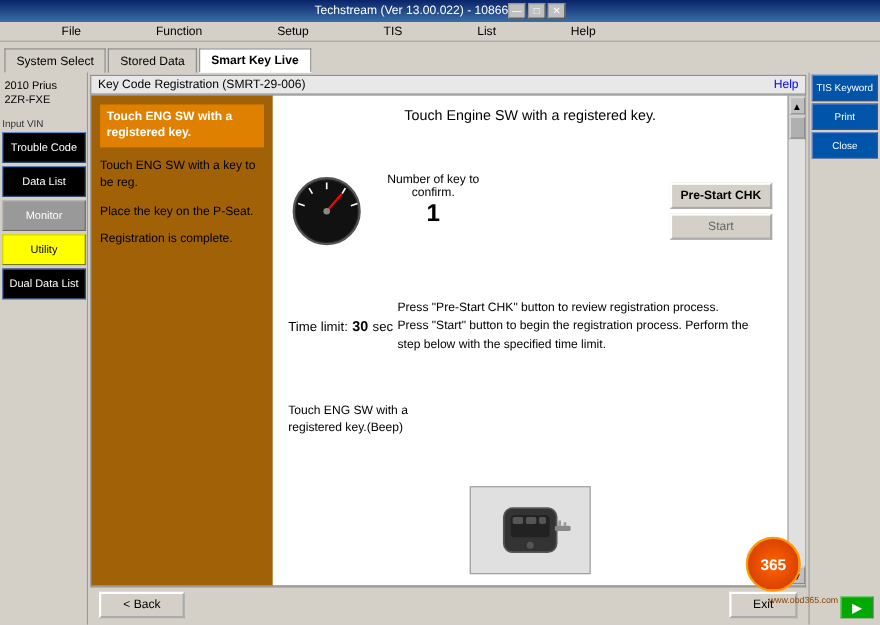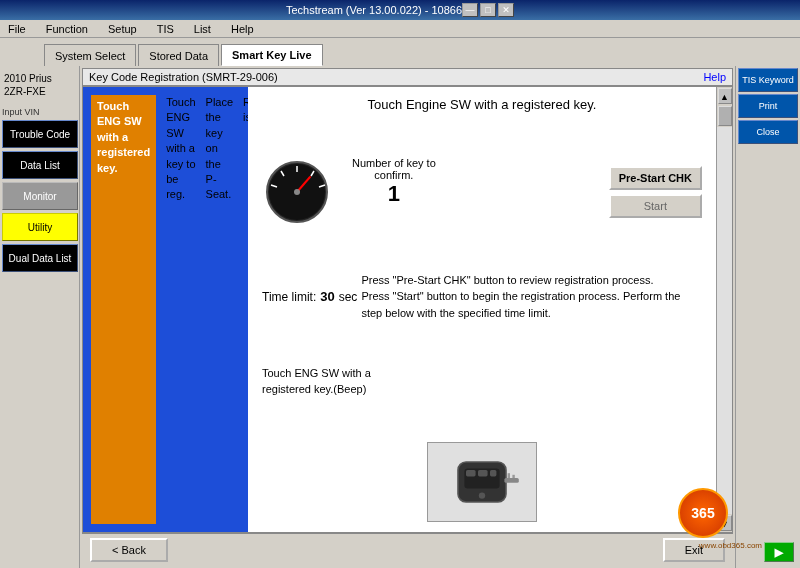--- a/index.html
+++ b/index.html
@@ -30,31 +30,30 @@
     .menu-bar {
       background: #d4d0c8;
       height: 18px;
       display: flex;
       align-items: center;
       padding: 0 4px;
       gap: 12px;
       border-bottom: 1px solid #999;
       font-size: 11px;
     }
-    .menu-item { cursor: pointer; padding: 0 4px; }
+    .menu-item { cursor: pointer; padding: 0 4px; margin-left: 48px; }
 
     
     .tab-bar {
       background: #d4d0c8;
       display: flex;
       align-items: flex-end;
       padding: 4px 0 0 4px;
       gap: 2px;
       height: 28px;
-      margin-left: 40px;
     }
     .tab {
       padding: 3px 10px;
       background: #d4d0c8;
       border: 1px solid #888;
       border-bottom: none;
       cursor: pointer;
       font-size: 11px;
       height: 22px;
       display: flex; align-items: center;
@@ -135,24 +134,24 @@
     }
     .dialog-help {
       color: blue;
       cursor: pointer;
       font-size: 11px;
     }
 
     
     .instruction-panel {
       width: 165px;
-      background: #1d4ed8;
+      background: #a16207;
       padding: 8px;
       display: flex;
-      flex-direction: row;
+      flex-direction: column;
       gap: 10px;
     }
     .instruction-step {
       font-size: 11px;
       line-height: 1.4;
     }
     .instruction-step.highlight {
       background: #e08000;
       color: white;
       padding: 4px 6px;

